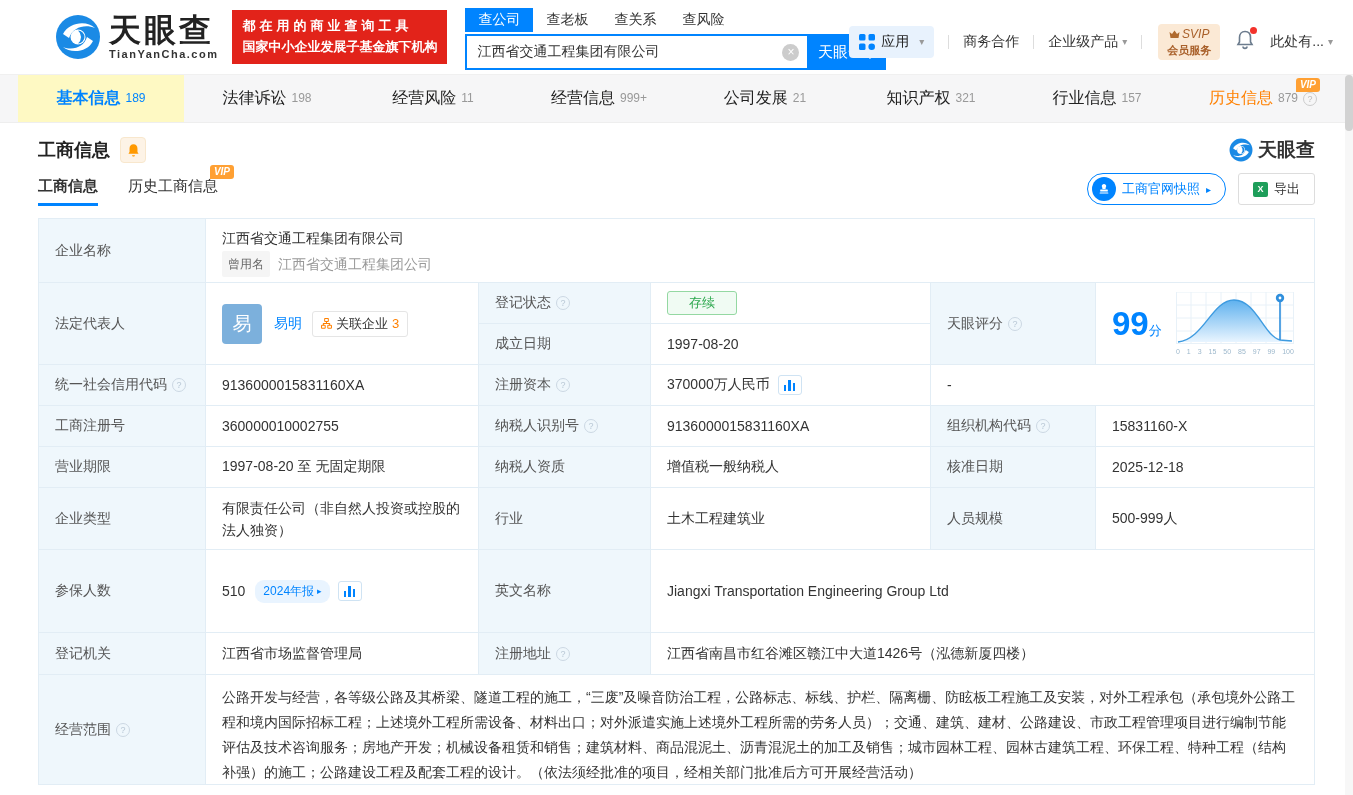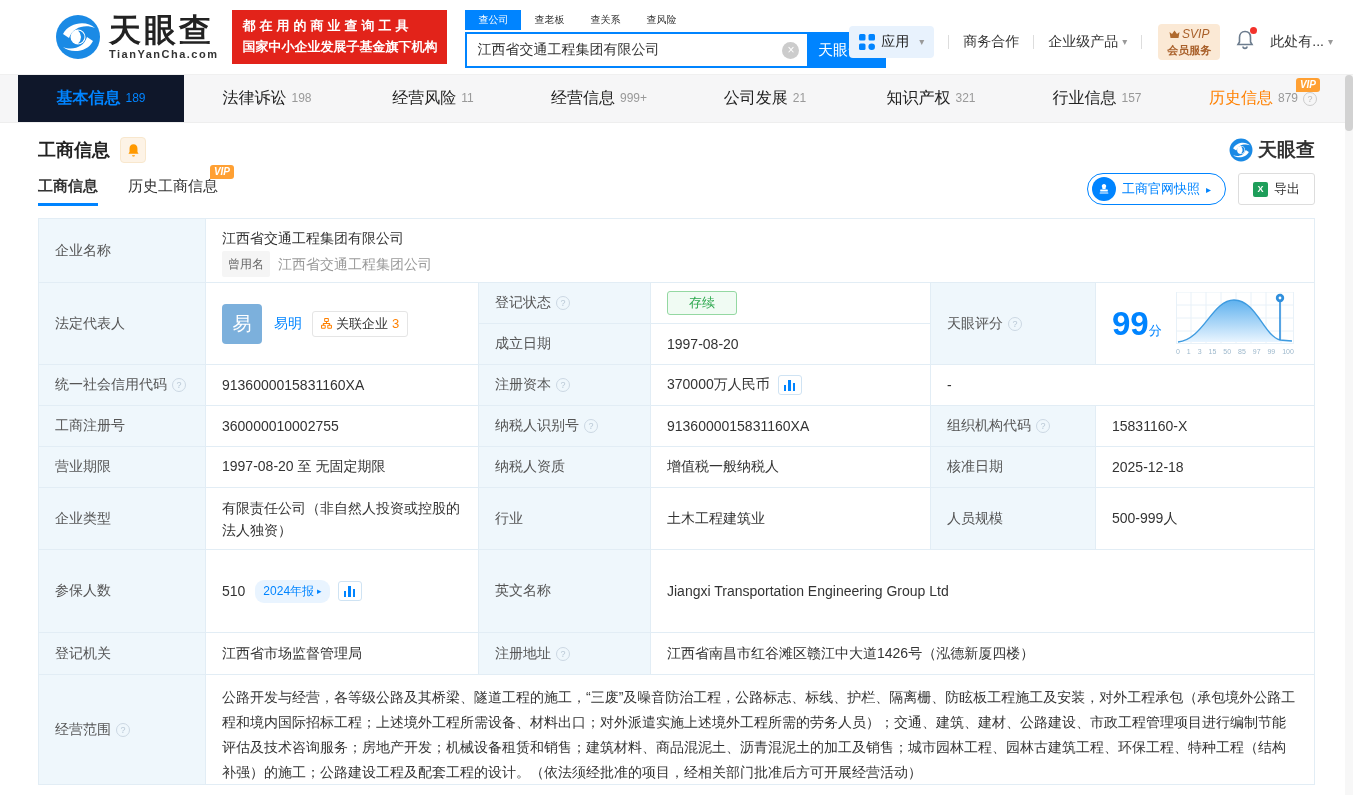--- a/index.html
+++ b/index.html
@@ -9,21 +9,21 @@
 
   
   .top{height:75px;display:flex;align-items:center;padding-left:55px;position:relative;border-bottom:1px solid #f0f0f0;background:#fff;}
   .logo{display:flex;align-items:center;cursor:pointer;}
   .logo-txt{margin-left:8px;}
   .logo-t{font-size:32px;font-weight:bold;color:#222;letter-spacing:3px;line-height:32px;}
   .logo-s{font-size:11px;font-weight:bold;color:#333;letter-spacing:1.5px;margin-top:2px;}
   .slogan{margin-left:14px;background:#e2231a;color:#fff;font-size:13px;font-weight:bold;padding:6px 10px;line-height:1.6;white-space:nowrap;}
   .slogan div:first-child{letter-spacing:4px;}
   .search{margin-left:18px;margin-top:4px;}
-  .stabs{display:flex;font-size:10px;}
+  .stabs{display:flex;font-size:14px;}
   .stab{padding:3px 13px;cursor:pointer;color:#333;}
   .stab.active{background:#0084ff;color:#fff;}
   .srow{display:flex;margin-top:2px;}
   .sbox{width:344px;height:36px;border:2px solid #0084ff;background:#fff;display:flex;align-items:center;position:relative;}
   .sbox input{border:none;outline:none;flex:1;font-size:14px;padding:0 30px 0 10px;color:#333;font-family:inherit;}
   .clear{position:absolute;right:8px;width:17px;height:17px;border-radius:50%;background:#ccc;color:#fff;font-size:12px;line-height:17px;text-align:center;cursor:pointer;}
   .go-btn{width:77px;height:36px;background:#0084ff;color:#fff;border:none;font-size:15px;cursor:pointer;font-family:inherit;}
   .hright{position:absolute;right:20px;top:24px;display:flex;align-items:center;font-size:14px;color:#333;}
   .apps{background:#e8f2fd;border-radius:4px;padding:7px 10px;display:flex;align-items:center;gap:6px;cursor:pointer;color:#222;}
   .hdiv{width:1px;height:14px;background:#ddd;margin:0 14px;}
@@ -33,21 +33,21 @@
   .svip .l1{font-size:12px;font-weight:normal;font-style:italic;color:#a9602a;display:flex;align-items:center;gap:2px;justify-content:center;}
   .svip .l2{font-size:11px;font-weight:bold;color:#a9602a;}
   .bell-wrap{position:relative;margin-right:16px;cursor:pointer;}
   .red-dot{position:absolute;top:-3px;right:-3px;width:7px;height:7px;border-radius:50%;background:#f3322b;}
   .user{cursor:pointer;display:flex;align-items:center;}
 
   
   .nav{height:48px;background:#f6f6f7;display:flex;padding-left:18px;border-bottom:1px solid #eee;}
   .tab{width:166px;display:flex;align-items:center;justify-content:center;font-size:16px;cursor:pointer;position:relative;color:#222;}
   .tab .cnt{font-size:12px;color:#999;margin-left:5px;margin-top:-2px;}
-  .tab.active{background:#0f172a;}
+  .tab.active{background:#fef9c3;}
   .tab.active .lbl{color:#0084ff;font-weight:bold;}
   .tab.active .cnt{color:#0084ff;}
   .tab.orange .lbl{color:#ff8000;}
   .vipb{position:absolute;top:3px;right:26px;background:#ffa033;color:#fff;font-size:10px;font-weight:bold;font-style:italic;border-radius:3px 3px 3px 0;padding:0 4px;line-height:14px;}
   .qq{width:14px;height:14px;border:1px solid #ccc;border-radius:50%;color:#bbb;font-size:9px;line-height:12px;text-align:center;margin-left:5px;}
 
   
   .content{padding:14px 38px 0;position:relative;}
   .sec-head{display:flex;align-items:center;justify-content:space-between;}
   .sec-title{display:flex;align-items:center;gap:10px;}

